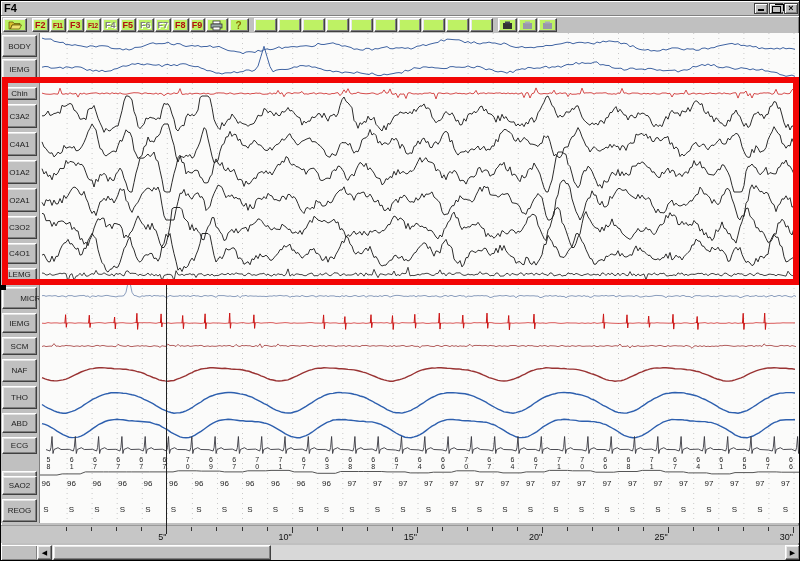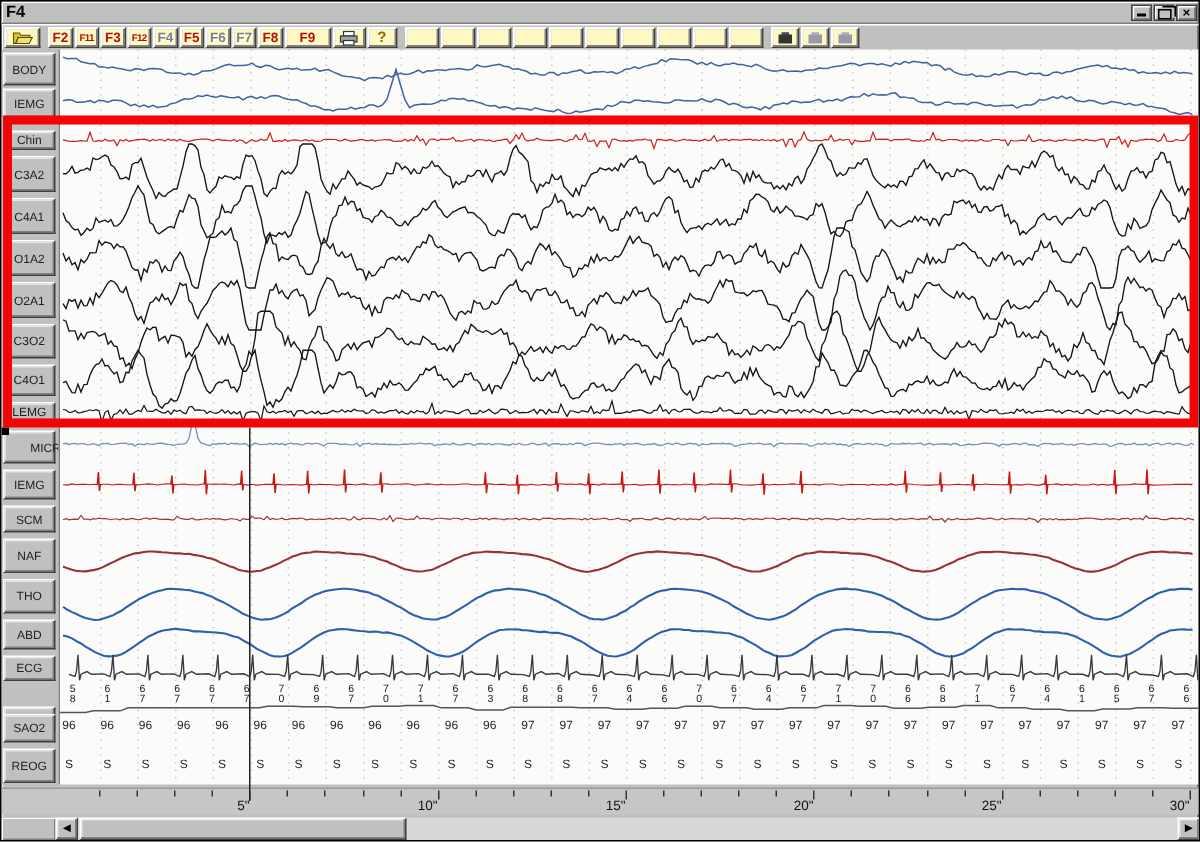--- a/index.html
+++ b/index.html
@@ -16,21 +16,21 @@
   .winbtns{position:absolute;right:3px;top:2px;display:flex;gap:1px;}
   .wb{width:14px;height:11px;background:#c0c0c0;border:1px solid #404040;
     box-shadow:inset 1px 1px 0 #fff,inset -1px -1px 0 #808080;position:relative;font-size:9px;
     line-height:9px;text-align:center;font-weight:bold;}
   .wb-min::after{content:"";position:absolute;left:3px;bottom:2px;width:6px;height:2px;background:#000;}
   .wb-rest::after{content:"";position:absolute;left:2px;top:2px;width:7px;height:5px;
     border:1px solid #000;box-shadow:2px -1px 0 -0px #c0c0c0,3px -2px 0 #000;}
   
   .toolbar{position:absolute;left:0;top:16px;width:800px;height:16px;display:flex;
     align-items:center;padding-left:2px;}
-  .tbtn{height:14px;background:#fef9c3;border:1px solid #404040;border-top-color:#fff;
+  .tbtn{height:14px;background:#bef264;border:1px solid #404040;border-top-color:#fff;
     border-left-color:#fff;box-shadow:inset -1px -1px 0 #808080,inset 1px 1px 0 #e8e8e8;
     font-size:9px;font-weight:bold;display:flex;align-items:center;justify-content:center;
     margin-right:1px;color:#b01010;}
   .tbtn.small{font-size:6.5px;letter-spacing:-0.5px;}
   .tbtn.disabled{color:#808080;text-shadow:1px 1px 0 #fff;}
   .tbtn.blank{color:transparent;}
   .sep{width:4px;height:14px;}
   .icon-svg{display:block;}
   
   .content{position:absolute;left:0;top:32px;width:800px;height:490px;}
@@ -92,21 +92,21 @@
       <div class="sep"></div>
       <div class="tbtn" style="width: 16.5px;">F2</div>
       <div class="tbtn small" style="width: 16.5px;">F11</div>
       <div class="tbtn" style="width: 16.5px;">F3</div>
       <div class="tbtn small" style="width: 16.5px;">F12</div>
       <div class="tbtn disabled" style="width: 16.5px;">F4</div>
       <div class="tbtn" style="width: 16.5px;">F5</div>
       <div class="tbtn disabled" style="width: 16.5px;">F6</div>
       <div class="tbtn disabled" style="width: 16.5px;">F7</div>
       <div class="tbtn" style="width: 16.5px;">F8</div>
-      <div class="tbtn" style="width: 31px;">F9</div>
+      <div class="tbtn" style="width: 15px;">F9</div>
       <div class="tbtn" style="width: 22px;">
         <svg class="icon-svg" width="13" height="11">
           <rect x="3" y="1" width="7" height="3" fill="#fff" stroke="#333" stroke-width="0.8"></rect>
           <rect x="1" y="4" width="11" height="4" fill="#9aa" stroke="#333" stroke-width="0.8"></rect>
           <rect x="3" y="7" width="7" height="3" fill="#fff" stroke="#333" stroke-width="0.8"></rect>
         </svg>
       </div>
       <div class="tbtn" style="width: 20px;">
         <span style="color:#8a7000;font-size:10px;font-weight:bold">?</span>
       </div>

